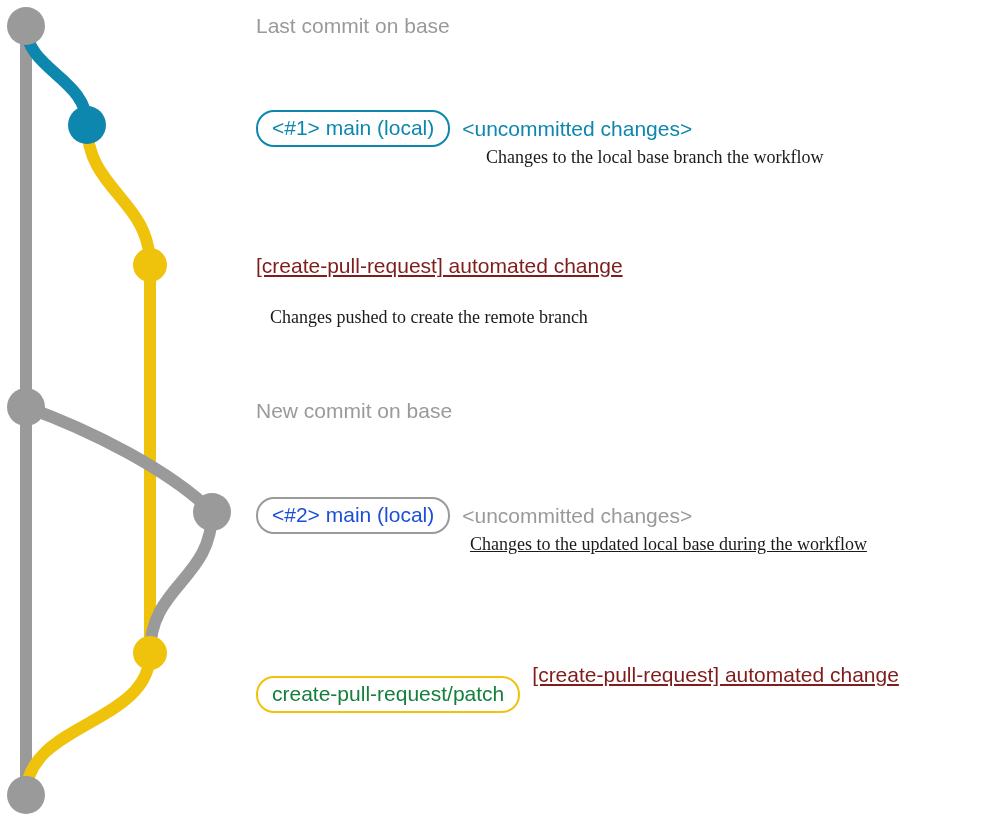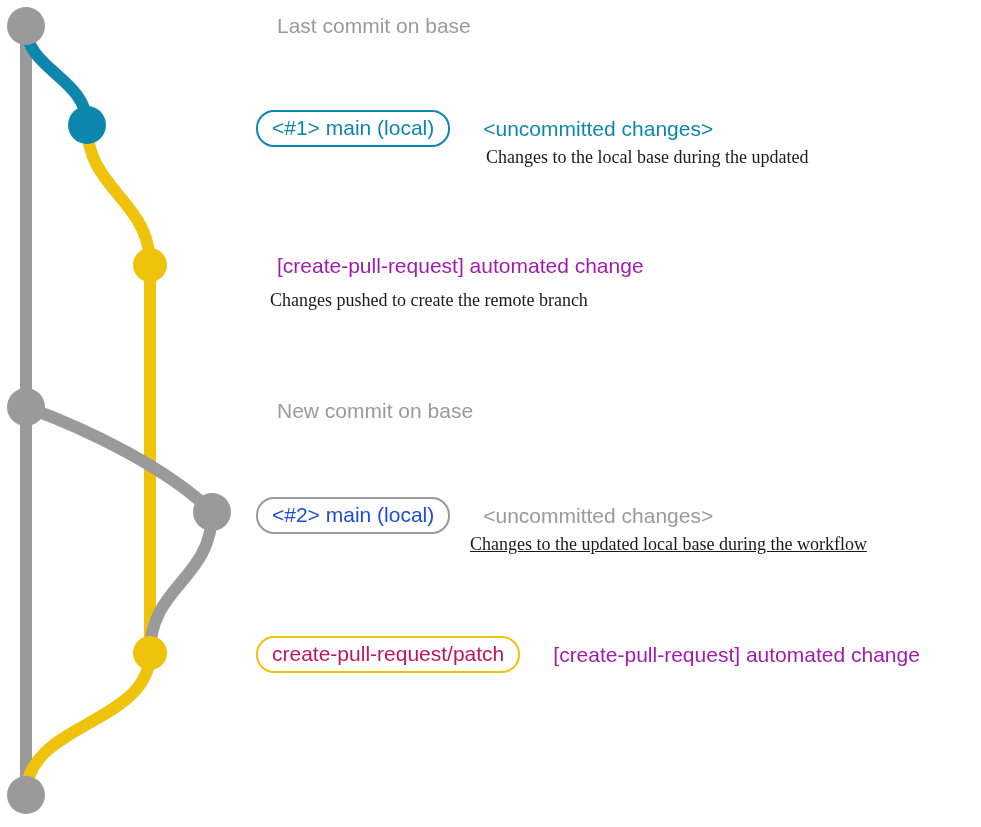--- a/index.html
+++ b/index.html
@@ -23,25 +23,24 @@
     position: absolute;
     left: 0;
     top: 0;
     width: 981px;
     height: 827px;
   }
   .headline {
     font-family: "Liberation Sans", sans-serif;
     font-size: 21px;
     line-height: 25px;
-    margin-left: 21px;
   }
   .headline.gray   { color: #9a9a9a; }
   .headline.blue   { color: #0d87ad; }
-  .headline.yellow { color: #a21caf; }
+  .headline.yellow { color: #7f1d1d; text-decoration: underline; }
 
   .subline {
     position: absolute;
     font-family: "Liberation Serif", serif;
     font-size: 18px;
     line-height: 21px;
     color: #1a1a1a;
     white-space: nowrap;
   }
 
@@ -59,21 +58,22 @@
     background: #ffffff;
     vertical-align: middle;
     text-align: right;
   }
   .badge.blue {
     border-color: #0d87ad;
     color: #0d87ad;
   }
   .badge.yellow {
     border-color: #efc20c;
-    color: #be185d;
+    color: #15803d;
+    margin-top: 40px;
   }
   .badge.gray {
     border-color: #9a9a9a;
     color: #1d4ed8;
   }
 
   .badge-line {
     position: absolute;
     white-space: nowrap;
     display: flex;
@@ -113,26 +113,26 @@
   </svg>
 
   <div class="badge-line" style="left:256px; top:13px;">
     <span class="headline gray">Last commit on base</span>
   </div>
 
   <div class="badge-line" style="left:256px; top:110px;">
     <span class="badge blue">&lt;#1&gt; main (local)</span>
     <span class="headline blue">&lt;uncommitted changes&gt;</span>
   </div>
-  <div class="subline" style="left:486px; top:147px;">Changes to the local base during the updated</div>
+  <div class="subline" style="left:486px; top:147px;">Changes to the local base branch the workflow</div>
 
   <div class="badge-line" style="left:256px; top:253px;">
     <span class="headline yellow">[create-pull-request] automated change</span>
   </div>
-  <div class="subline" style="left:270px; top:290px;">Changes pushed to create the remote branch</div>
+  <div class="subline" style="left:270px; top:307px;">Changes pushed to create the remote branch</div>
 
   <div class="badge-line" style="left:256px; top:398px;">
     <span class="headline gray">New commit on base</span>
   </div>
 
   <div class="badge-line" style="left:256px; top:497px;">
     <span class="badge gray">&lt;#2&gt; main (local)</span>
     <span class="headline gray">&lt;uncommitted changes&gt;</span>
   </div>
   <div class="subline" style="left:470px; top:534px;text-decoration:underline;">Changes to the updated local base during the workflow</div>

